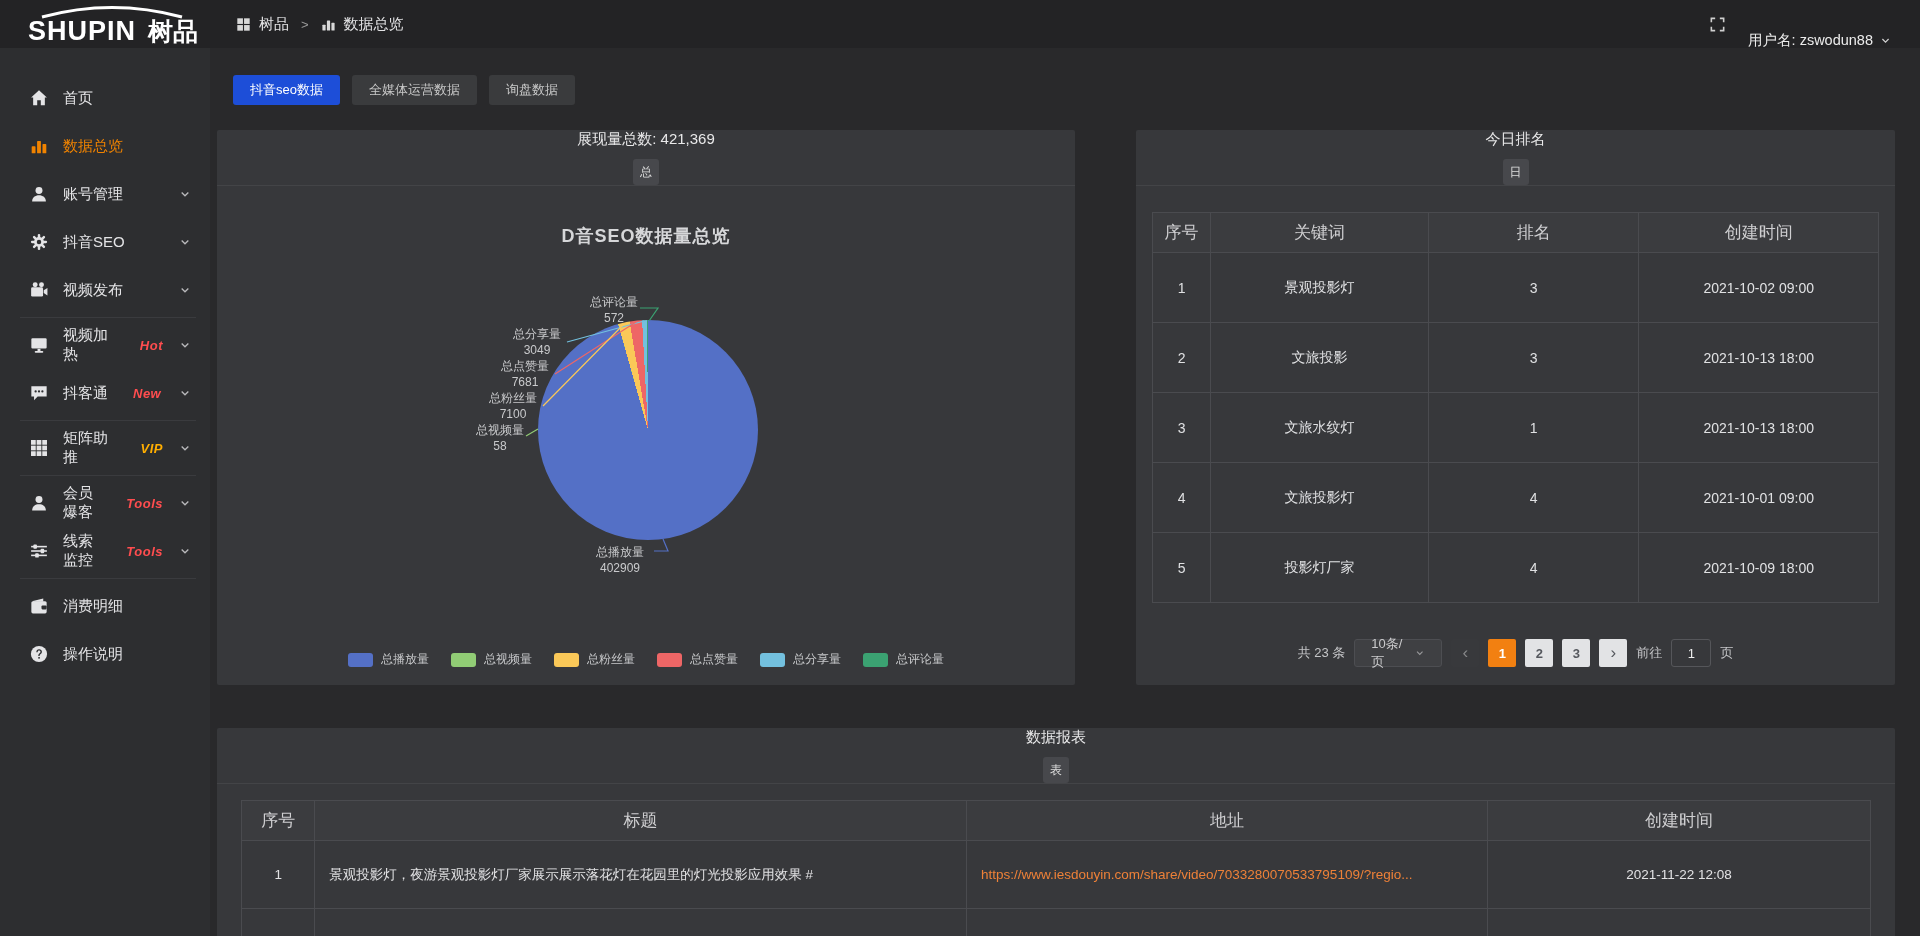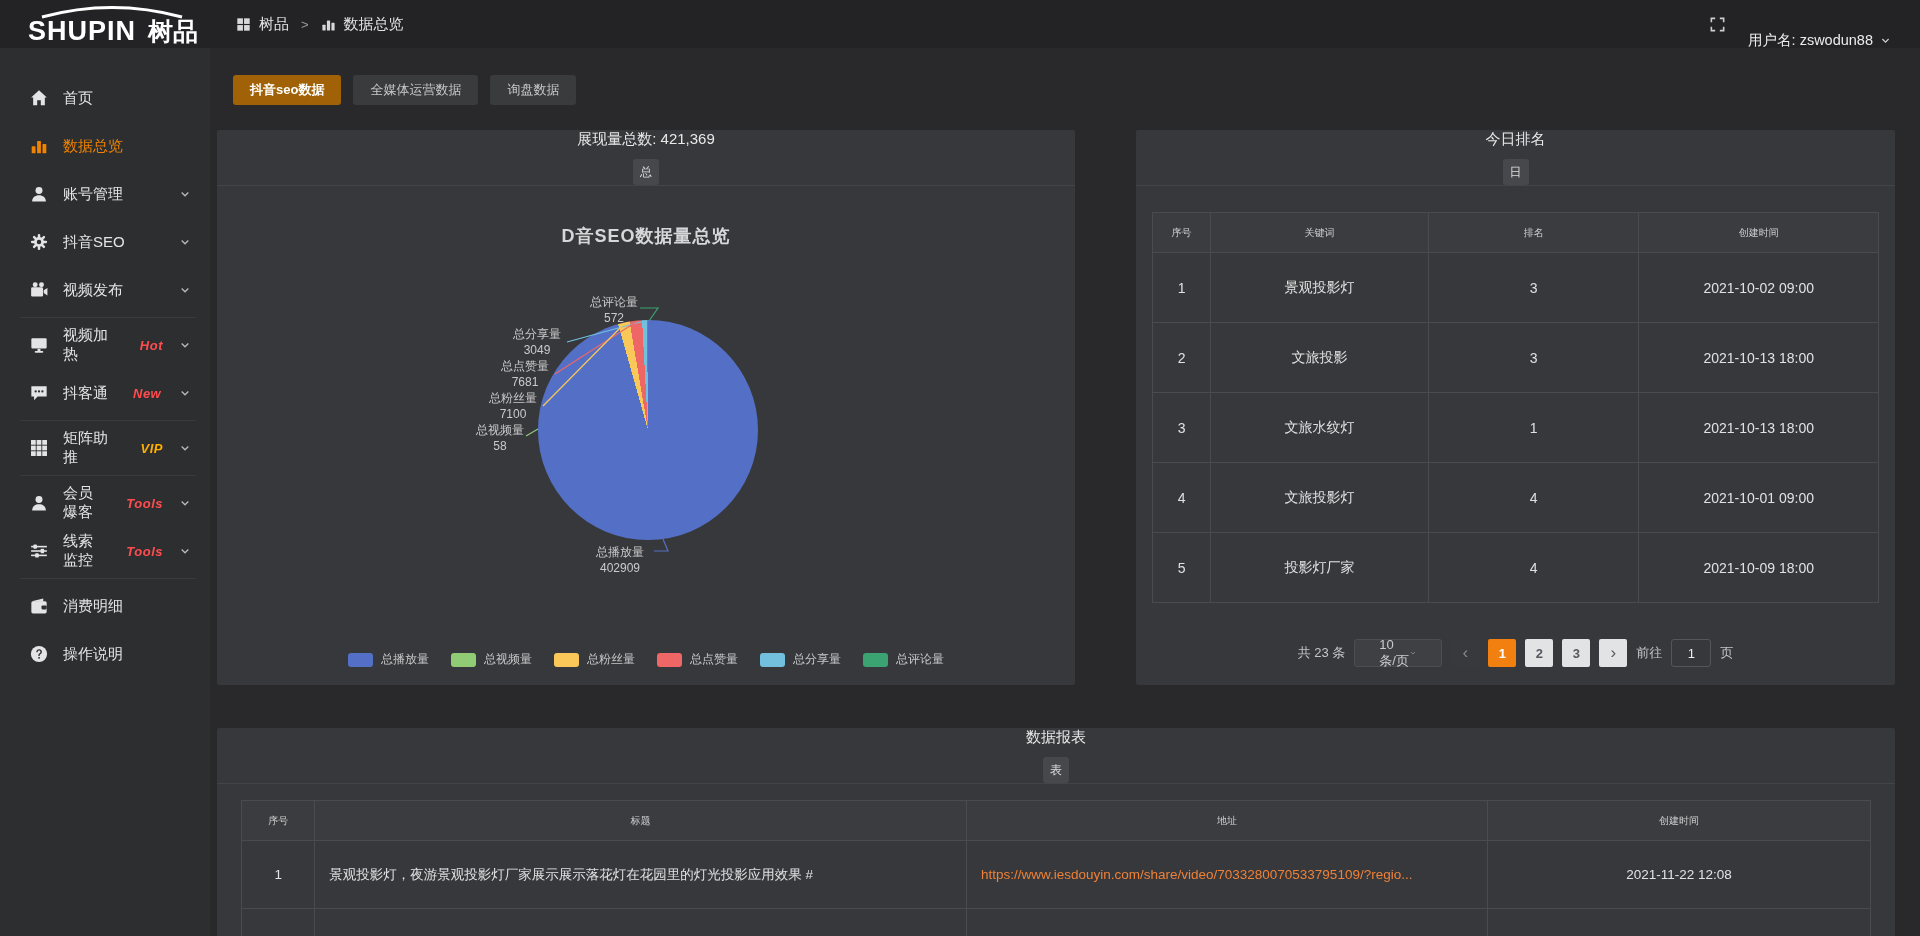--- a/index.html
+++ b/index.html
@@ -27,21 +27,21 @@
   .mi-icon .hole, .menu-item svg .hole { fill:#2d2e30; }
   .menu-item.active { color:#f08300; }
   .mi-badge { font-style:italic; font-weight:bold; font-size:13px; margin-left:10px; letter-spacing:.5px; }
   .mi-chevron { margin-left:auto; width:14px; height:14px; color:#b9b9bb; display:inline-flex; }
   .menu-divider { border-top:1px solid #3a3b3e; margin:3px 14px 3px 20px; }
 
   main { flex:1; padding:27px 25px 0 7px; overflow:hidden; }
   .tabs { display:flex; gap:12px; margin:0 0 25px 16px; }
   .tab { height:30px; padding:0 17px; display:flex; align-items:center; font-size:13px;
     background:#3a3b3d; color:#c9c9c9; border-radius:3px; cursor:pointer; }
-  .tab.active { background:#a16207; color:#fff; font-weight:bold; }
+  .tab.active { background:#1d4ed8; color:#fff; font-weight:normal; }
 
   .top-row { display:flex; gap:32px; margin-bottom:43px; }
   .panel { background:#37383b; border-radius:2px; }
   .panel-head { height:56px; display:flex; align-items:center; justify-content:space-between;
     padding:0 24px; border-bottom:1px solid #434447; font-size:15px; color:#e9e9ea;flex-direction:column; }
   .corner-btn { width:26px; height:26px; background:#47484c; border-radius:3px; font-size:12px;
     color:#dedede; display:flex; align-items:center; justify-content:center; cursor:pointer; }
 
   .panel-overview { width:858px; height:555px; flex:none; }
   .chart-wrap { position:relative; height:498px; }
@@ -54,27 +54,27 @@
   .legend { position:absolute; left:0; bottom:16px; width:100%; display:flex;
     justify-content:center; gap:22px; }
   .legend-item { display:flex; align-items:center; gap:8px; font-size:12px; color:#c8c9cb; cursor:pointer; }
   .legend-swatch { width:25px; height:14px; border-radius:3px; }
 
   .panel-rank { flex:1; height:555px;margin-left:29px; }
   .rank-table-wrap { margin:26px 16px 0; }
   table { width:100%; border-collapse:collapse; table-layout:fixed; }
   th,td { border:1px solid #4a4b4f; text-align:center; font-weight:normal; overflow:hidden;
     white-space:nowrap; text-overflow:ellipsis; }
-  thead th { height:40px; font-size:10px; color:#cfcfd1; background:#3b3c3f; }
+  thead th { height:40px; font-size:17px; color:#cfcfd1; background:#3b3c3f; }
   .rank-table td { height:70px; font-size:14px; color:#e0e1e3; }
 
   .pager { display:flex; align-items:center; justify-content:center; gap:9px; margin-top:36px;
     font-size:13px; color:#c4c5c7; }
   .pager-select { width:88px; height:28px; background:#3f4043; border:1px solid #4d4e52; border-radius:3px;
-    display:flex; align-items:center; justify-content:space-between; padding:0 24px; cursor:pointer; color:#cbcbcd; }
+    display:flex; align-items:center; justify-content:space-between; padding:0 16px; cursor:pointer; color:#cbcbcd; }
   .pager-select .chev { width:12px; height:12px; display:inline-flex; color:#9a9a9c; }
   .page-btn { min-width:28px; height:28px; border-radius:2px; display:flex; align-items:center;
     justify-content:center; font-size:13px; cursor:pointer; }
   .page-prev { background:#38393c; color:#87888a; font-size:17px; }
   .page-num { background:#e2e3e5; color:#55585e; font-weight:bold; }
   .page-num.current { background:#f28011; color:#fff; }
   .page-next { background:#e2e3e5; color:#55585e; font-size:17px; }
   .goto-input { width:40px; height:28px; background:transparent; border:1px solid #55565a; border-radius:3px;
     color:#ededed; text-align:center; font-size:13px; font-family:inherit; }
 

